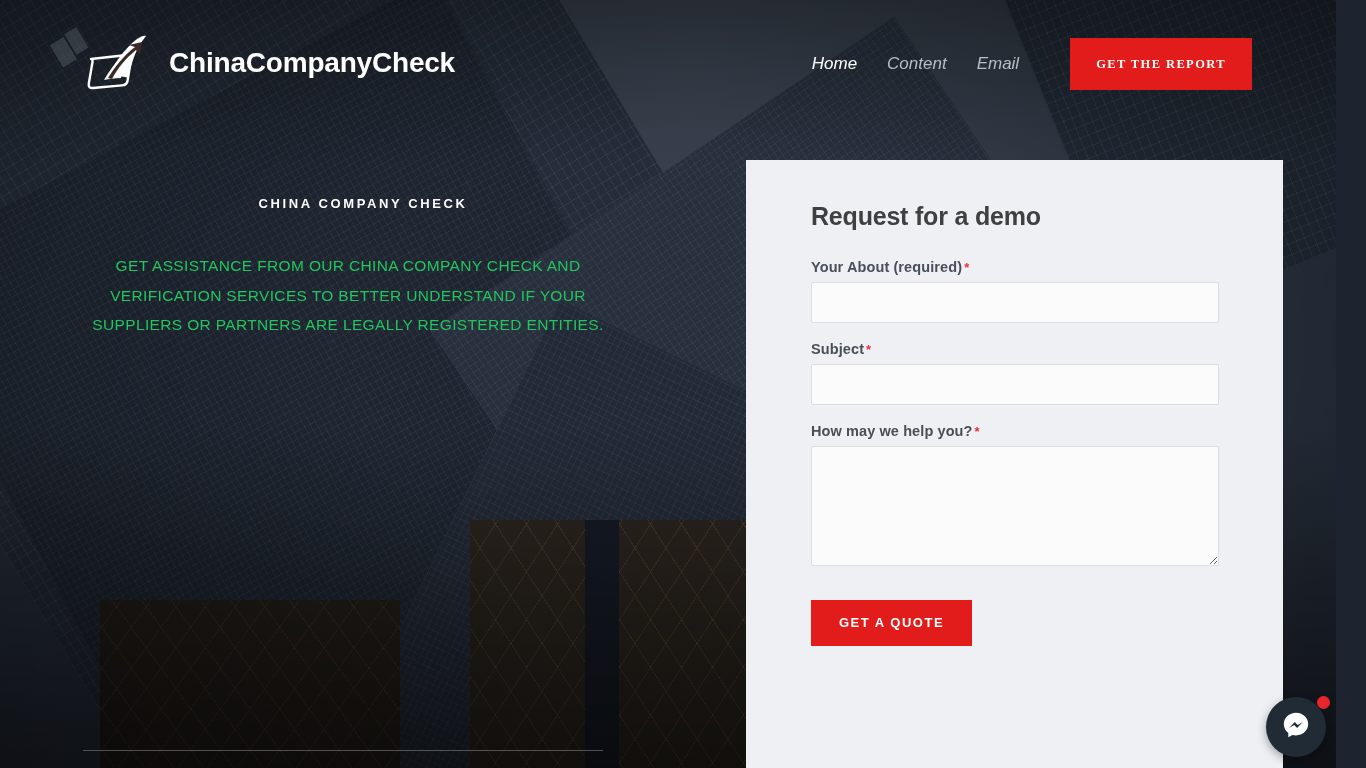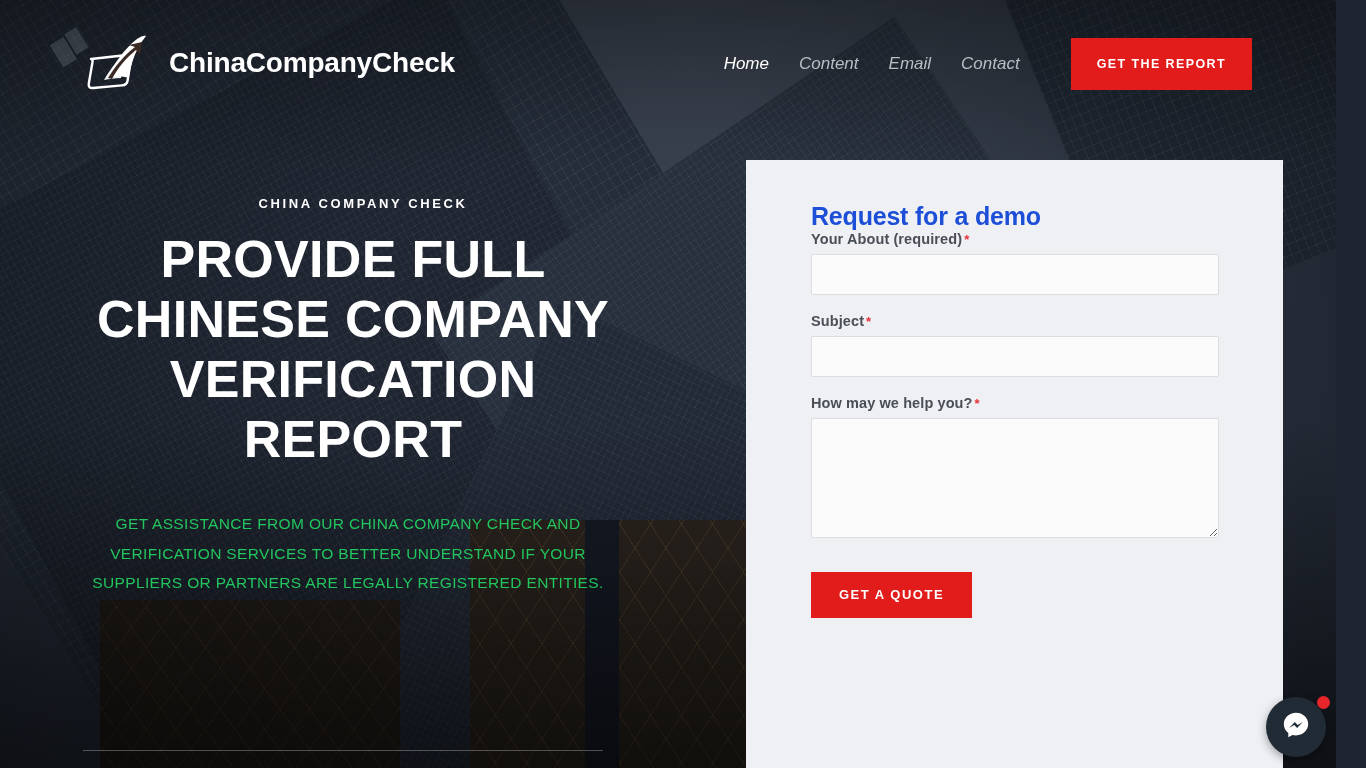--- a/index.html
+++ b/index.html
@@ -127,21 +127,21 @@
   .nav-link {
     color: #b9bdc4; font-size: 17px; padding: 0 15px;
     text-decoration: none; line-height: 52px; white-space: nowrap; font-style: italic;
   }
   .nav-link.active { color: #ffffff; }
   .cta-header {
     margin-left: 36px; background: #e21b1b; color: #fff;
     font-size: 12.5px; font-weight: 700; letter-spacing: 1.4px;
     padding: 0 26px; height: 52px; line-height: 52px;
     border: none; cursor: pointer; white-space: nowrap;
-    font-family: Liberation Sans, sans-serif;
+    font-family: Liberation Serif, serif;
   }
 
   
   .hero-copy { position: absolute; left: 83px; top: 196px; width: 560px; z-index: 30; text-align: center; }
   .eyebrow {
     color: #ffffff; font-size: 13px; font-weight: 700;
     letter-spacing: 2.6px; text-transform: uppercase; margin-bottom: 18px;
   }
   .headline {
     color: #ffffff; font-size: 52px; font-weight: 700;
@@ -159,21 +159,22 @@
   }
 
   
   .form-panel {
     position: absolute; left: 746px; top: 160px;
     width: 537px; height: 620px;
     background: #eff0f4; z-index: 35;
     padding: 42px 65px 0 65px;
   }
   .form-title {
-    color: #1d4ed8; font-size: 25px; font-weight: 700; letter-spacing: -.2px;
+    color: #404040; font-size: 25px; font-weight: 700; letter-spacing: -.2px;
+    margin-bottom: 28px;
   }
   .field { margin-bottom: 18px; }
   .field-label {
     display: block; color: #4a4f57; font-size: 14.5px; font-weight: 700;
     margin-bottom: 7px; letter-spacing: .1px;
   }
   .req { color: #e8303a; font-size: 13px; font-weight: 700; margin-left: 2px; }
   .text-input {
     width: 408px; height: 41px; background: #fbfbfc;
     border: 1px solid #dcdde1; border-radius: 2px;
@@ -244,28 +245,26 @@
           <path d="M25 47 C31 37, 40 25, 52 16 L46 14 L59 11 L57 24 L53 19 C43 27, 34 38, 29 48 Z" fill="#3a2a25"></path>
         </svg>
       </span>
       <span class="logo-text">ChinaCompanyCheck</span>
     </a>
 
     <nav class="nav">
       <a class="nav-link active" href="#">Home</a>
       <a class="nav-link" href="#">Content</a>
       <a class="nav-link" href="#">Email</a>
-      <a class="nav-link" href="#">Contact</a>
       <button class="cta-header">GET THE REPORT</button>
     </nav>
   </div>
 
   <div class="hero-copy">
     <div class="eyebrow">CHINA COMPANY CHECK</div>
-    <h1 class="headline">PROVIDE FULL CHINESE COMPANY VERIFICATION REPORT</h1>
     <p class="subcopy">GET ASSISTANCE FROM OUR CHINA COMPANY CHECK AND VERIFICATION SERVICES TO BETTER UNDERSTAND IF YOUR SUPPLIERS OR PARTNERS ARE LEGALLY REGISTERED ENTITIES.</p>
   </div>
   <div class="hero-divider"></div>
 
   <div class="form-panel">
     <div class="form-title">Request for a demo</div>
 
     <div class="field">
       <label class="field-label">
         <span>Your About (required)</span><span class="req">*</span>

